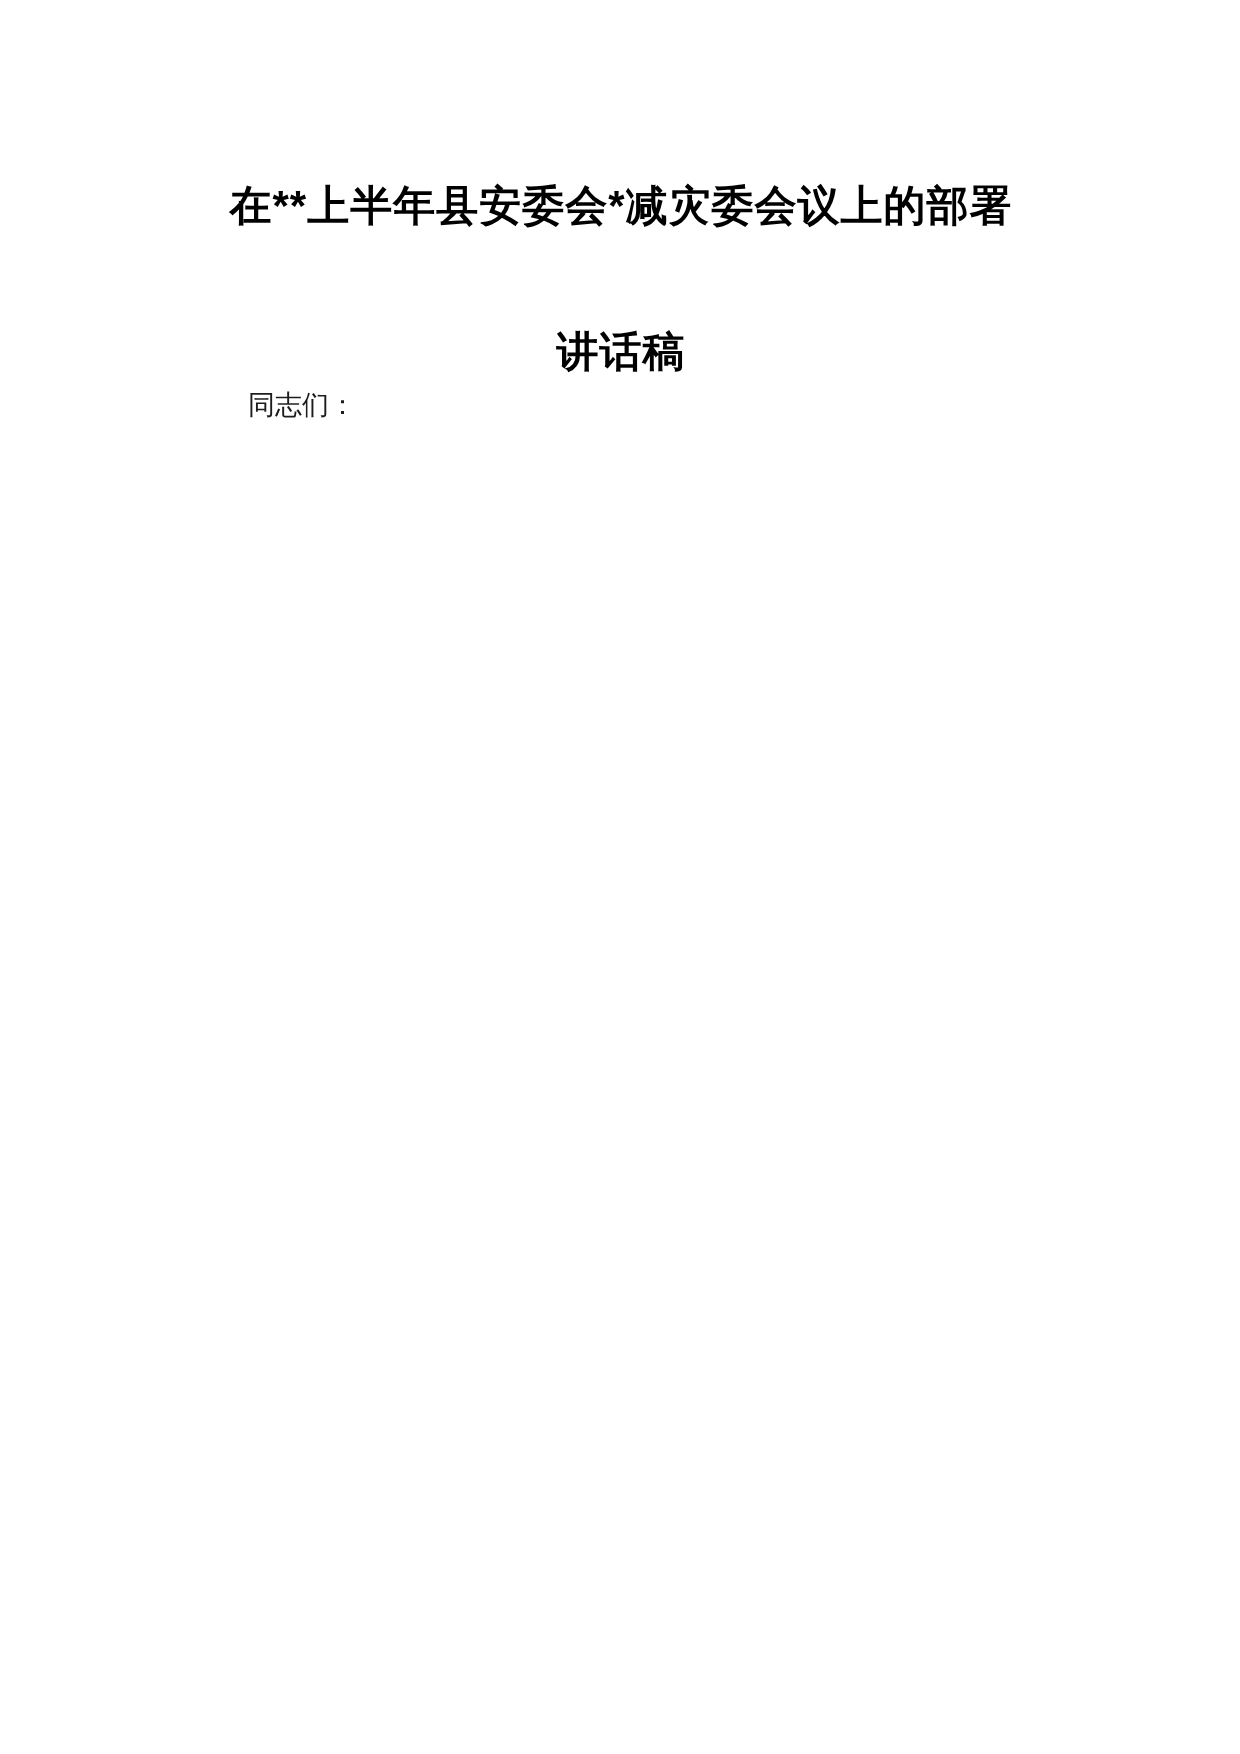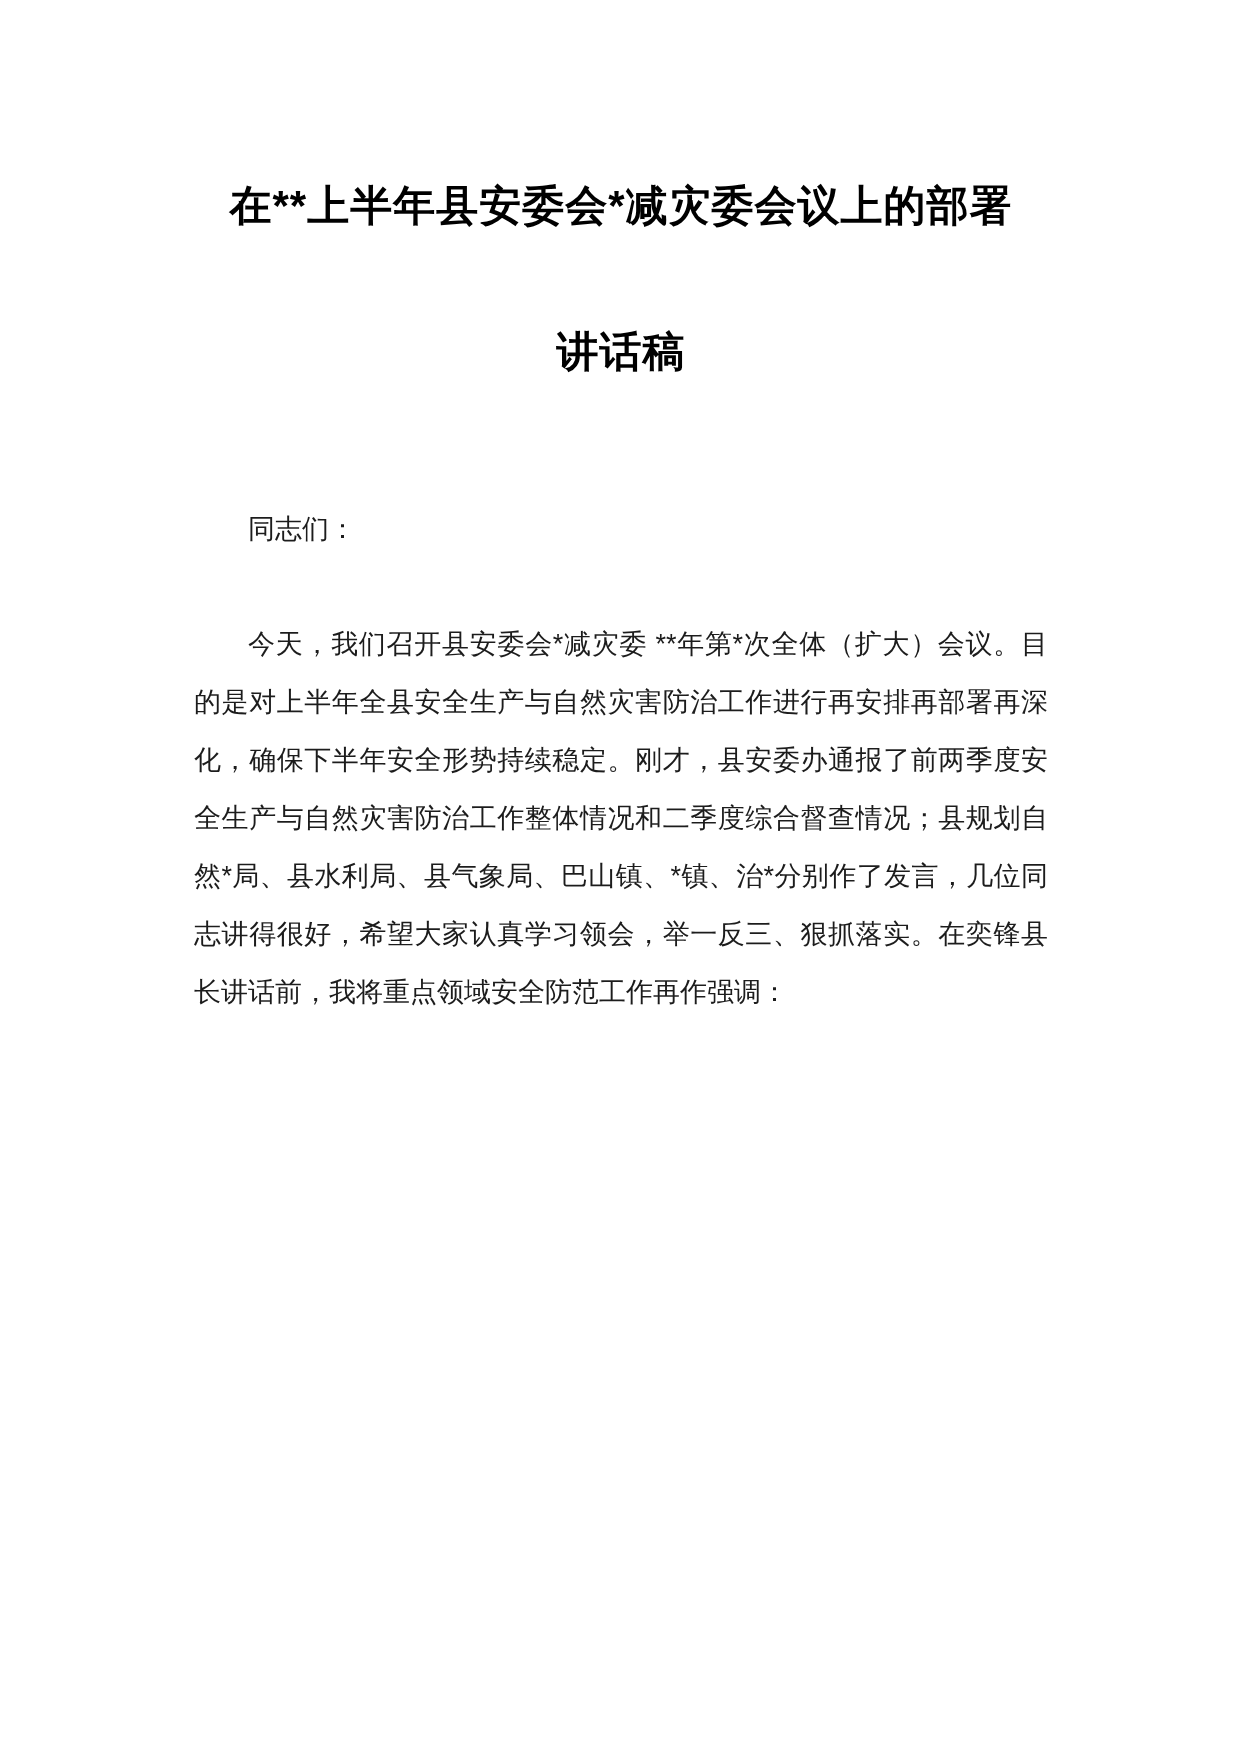--- a/index.html
+++ b/index.html
@@ -27,21 +27,20 @@
     line-height: 48px;
     font-weight: 700;
     text-align: center;
     color: #000000;
     letter-spacing: 1px;
   }
   .doc-title.line1 {
     margin-bottom: 98px;
   }
   .doc-title.line2 {
-    margin-bottom: 124px;
   }
   .para {
     margin: 0 0 57px 0;
     font-size: 27px;
     line-height: 58px;
     text-align: justify;
     text-justify: inter-character;
     text-indent: 2em;
     color: #1c1c1c;
     word-break: break-all;
@@ -50,16 +49,15 @@
 </head>
 <body>
 
 <div class="page">
   <div class="content">
     <h1 class="doc-title line1">在**上半年县安委会*减灾委会议上的部署</h1>
     <h1 class="doc-title line2">讲话稿</h1>
 
     <p class="para">同志们：</p>
 
-    <p class="para">今天，我们召开县安委会*减灾委 **年第*次全体（扩大）会议。目的是对上半年全县安全生产与自然灾害防治工作进行再安排再部署再深化，确保下半年安全形势持续稳定。刚才，县安委办通报了前两季度安全生产与自然灾害防治工作整体情况和二季度综合督查情况；县规划自然*局、县水利局、县气象局、巴山镇、*镇、治*分别作了发言，几位同志讲得很好，希望大家认真学习领会，举一反三、狠抓落实。在奕锋县长讲话前，我将重点领域安全防范工作再作强调：</p>
 
   </div>
 </div>
 
 </body></html>

